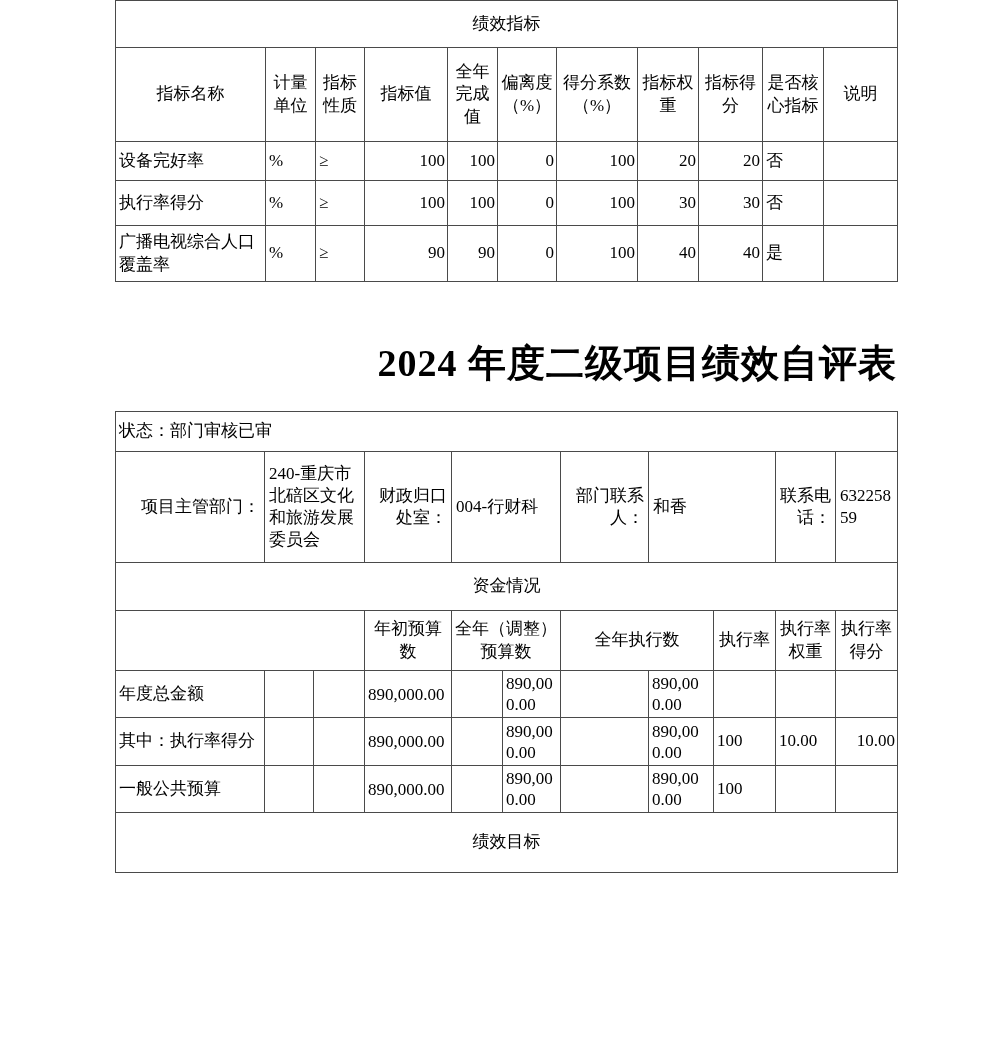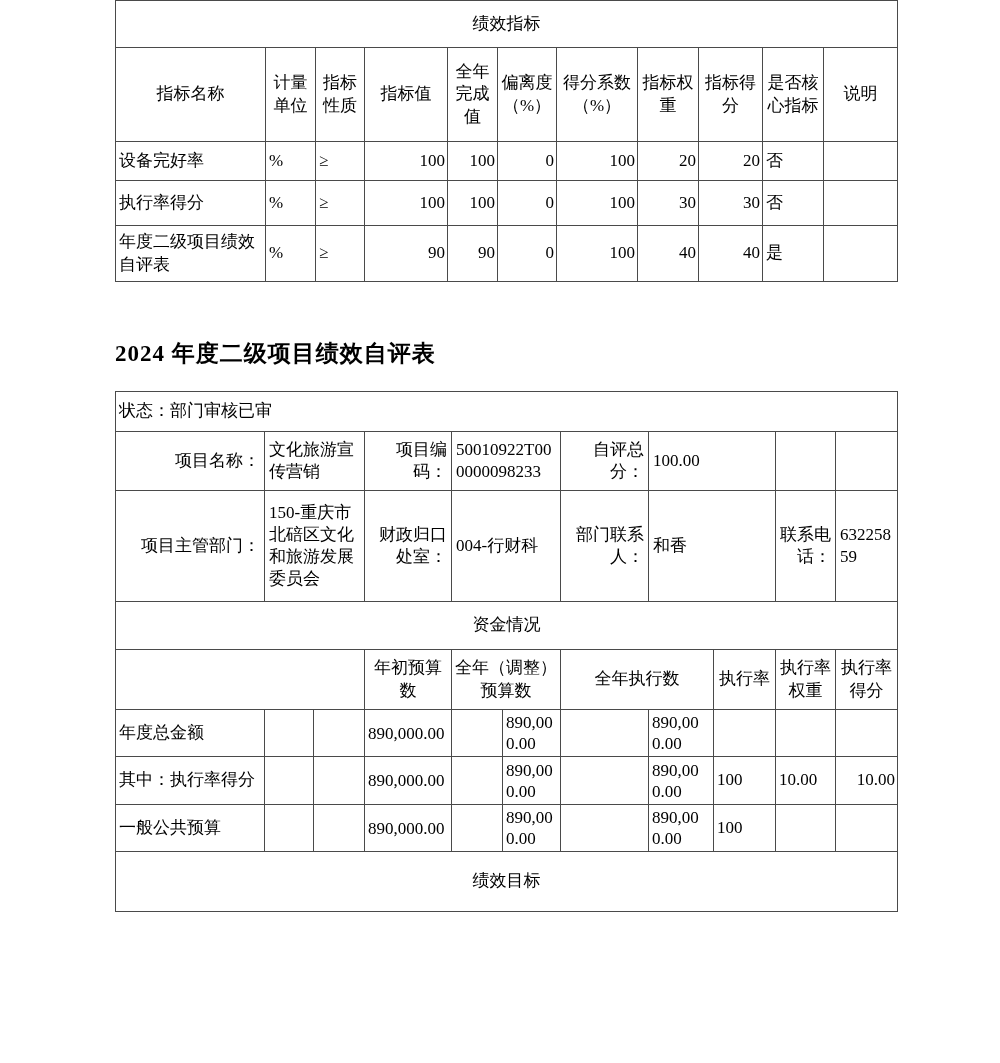--- a/index.html
+++ b/index.html
@@ -56,22 +56,22 @@
   }
   .label-cell {
     text-align: right;
     padding-right: 4px;
   }
   .value-cell {
     text-align: left;
     padding-left: 4px;
   }
   .page-title {
-    text-align: left;
-    font-size: 23px;
+    text-align: right;
+    font-size: 38px;
     font-weight: bold;
     margin-top: 56px;
     margin-bottom: 22px;
     letter-spacing: 1px;
   }
   .status-cell {
     text-align: left;
     padding-right: 5px;
   }
   .money {
@@ -135,21 +135,21 @@
       <td class="num">100</td>
       <td class="num">100</td>
       <td class="num">0</td>
       <td class="num">100</td>
       <td class="num">30</td>
       <td class="num">30</td>
       <td class="left">否</td>
       <td></td>
     </tr>
     <tr style="height:56px">
-      <td class="left">年度二级项目绩效自评表</td>
+      <td class="left">广播电视综合人口覆盖率</td>
       <td class="left">%</td>
       <td class="left">≥</td>
       <td class="num">90</td>
       <td class="num">90</td>
       <td class="num">0</td>
       <td class="num">100</td>
       <td class="num">40</td>
       <td class="num">40</td>
       <td class="left">是</td>
       <td></td>
@@ -170,33 +170,23 @@
         <col style="width:88px">
         <col style="width:65px">
       <col style="width:62px">
         <col style="width:60px">
         <col style="width:62px">
     </colgroup>
     <tbody>
         <tr style="height:40px">
       <td colspan="11" class="status-cell">状态：部门审核已审</td>
     </tr>
-    <tr style="height:59px">
-      <td class="label-cell">项目名称：</td>
-      <td colspan="2" class="value-cell">文化旅游宣传营销</td>
-      <td class="label-cell">项目编码：</td>
-      <td colspan="2" class="value-cell">50010922T000000098233</td>
-      <td class="label-cell">自评总分：</td>
-      <td colspan="2" class="value-cell">100.00</td>
-      <td></td>
-      <td></td>
-    </tr>
     <tr style="height:111px">
       <td class="label-cell">项目主管部门：</td>
-      <td colspan="2" class="value-cell">150-重庆市北碚区文化和旅游发展委员会</td>
+      <td colspan="2" class="value-cell">240-重庆市北碚区文化和旅游发展委员会</td>
       <td class="label-cell">财政归口处室：</td>
       <td colspan="2" class="value-cell">004-行财科</td>
       <td class="label-cell">部门联系人：</td>
       <td colspan="2" class="value-cell">和香</td>
       <td class="label-cell">联系电话：</td>
       <td class="value-cell">63225859</td>
     </tr>
     <tr style="height:48px">
       <td colspan="11" class="section-cell">资金情况</td>
     </tr>

